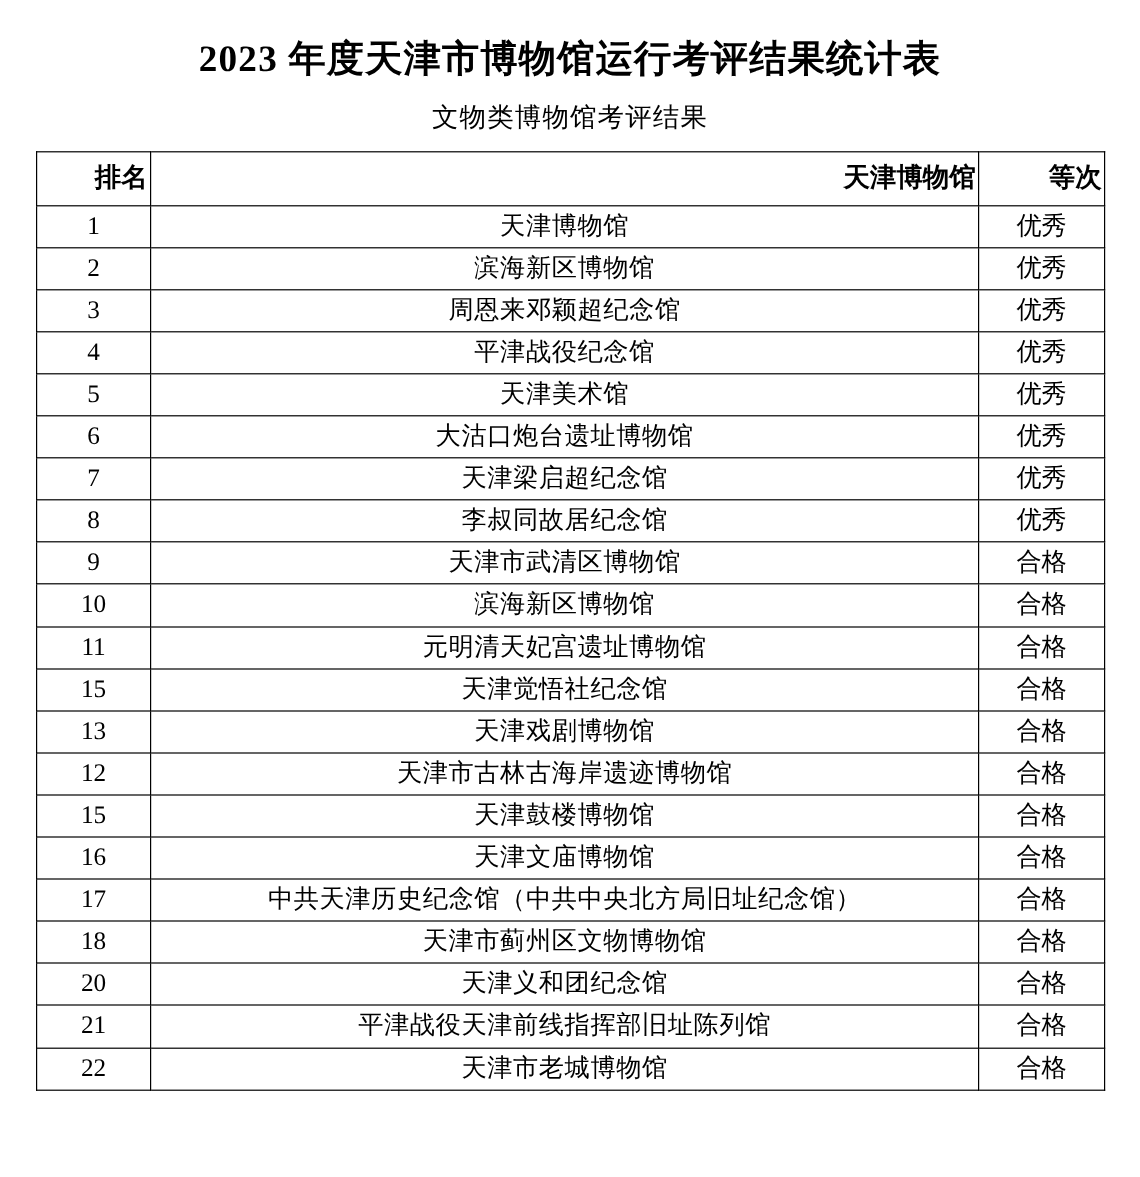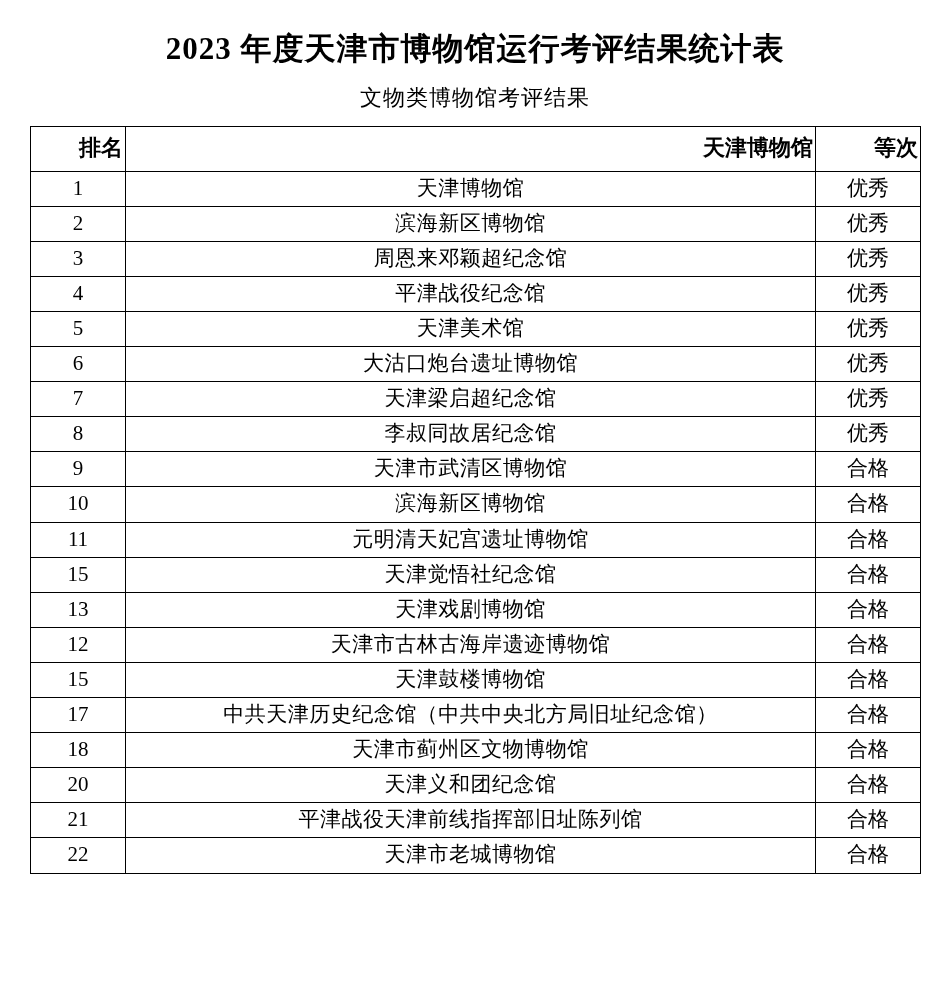--- a/index.html
+++ b/index.html
@@ -159,20 +159,25 @@
           <td class="rank-cell">12</td>
           <td class="name-cell">天津市古林古海岸遗迹博物馆</td>
           <td class="grade-cell">合格</td>
         </tr>
         <tr>
           <td class="rank-cell">15</td>
           <td class="name-cell">天津鼓楼博物馆</td>
           <td class="grade-cell">合格</td>
         </tr>
         <tr>
+          <td class="rank-cell">16</td>
+          <td class="name-cell">天津文庙博物馆</td>
+          <td class="grade-cell">合格</td>
+        </tr>
+        <tr>
           <td class="rank-cell">17</td>
           <td class="name-cell">中共天津历史纪念馆（中共中央北方局旧址纪念馆）</td>
           <td class="grade-cell">合格</td>
         </tr>
         <tr>
           <td class="rank-cell">18</td>
           <td class="name-cell">天津市蓟州区文物博物馆</td>
           <td class="grade-cell">合格</td>
         </tr>
         <tr>

